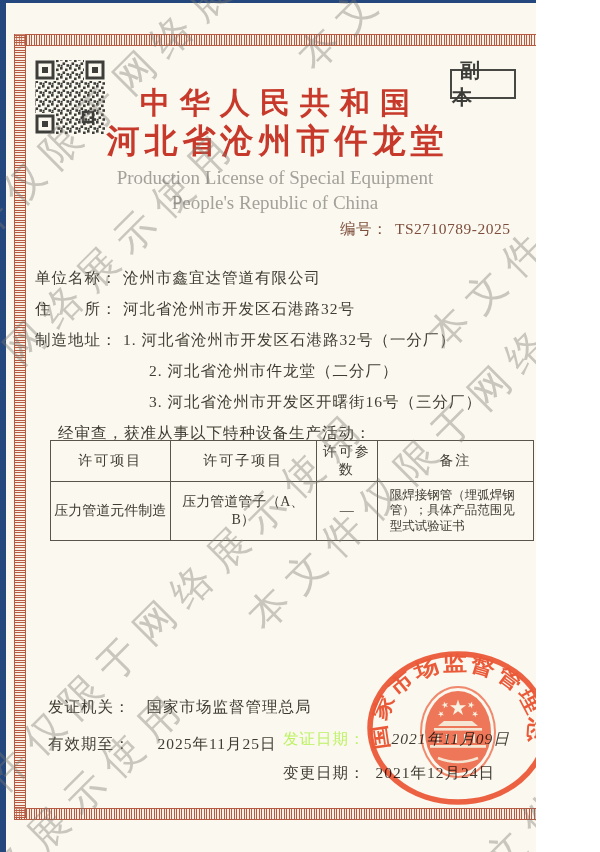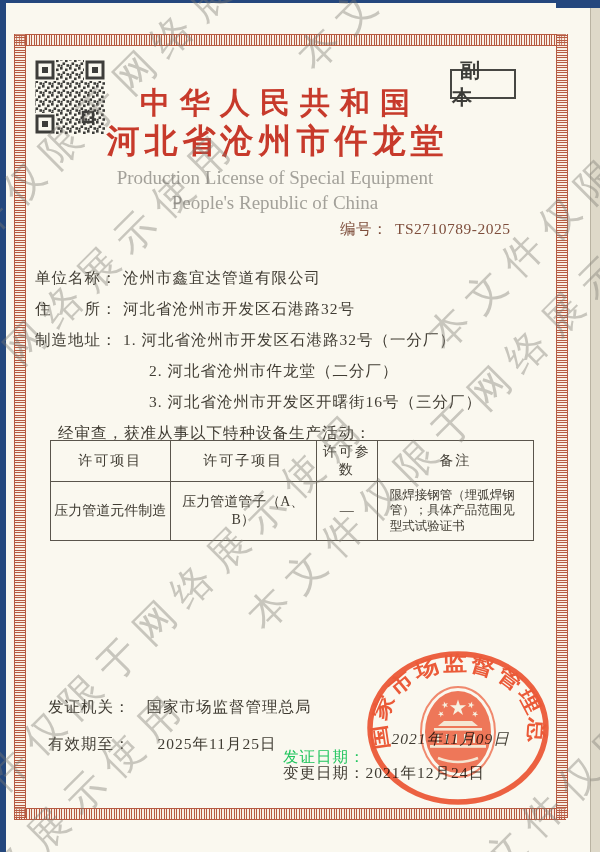--- a/index.html
+++ b/index.html
@@ -1,17 +1,17 @@
 <!DOCTYPE html>
 <html><head>
 <meta charset="utf-8">
 <style>
   html,body{margin:0;padding:0;}
   body{width:600px;height:852px;font-family:"Liberation Serif","DejaVu Serif",serif;}
-  #stage{position:relative;width:600px;height:852px;background:#24477d;overflow:hidden;}
+  #stage{position:relative;width:536px;height:852px;background:#24477d;overflow:hidden;}
   
   #paper{position:absolute;left:6px;top:3px;width:594px;height:849px;background:#faf8ef;}
   #edge-right{position:absolute;left:590px;top:8px;width:10px;height:844px;background:#ded9c9;border-left:1px solid #b9b3a2;}
   #corner-tr{position:absolute;left:556px;top:0;width:44px;height:8px;background:#24477d;}
 
   
   .frame{position:absolute;background-color:rgba(244,224,208,.35);}
   .frame.h{height:10px;border-top:1px solid #b65a41;border-bottom:1px solid #b65a41;
     background-image:repeating-linear-gradient(90deg,#b65a41 0 1px,transparent 1px 2px,#b65a41 2px 3px,transparent 3px 5px);}
   .frame.v{width:10px;border-left:1px solid #b65a41;border-right:1px solid #b65a41;
@@ -61,22 +61,22 @@
   #lic-table td{height:52px;}
   #lic-table .c0{width:118px;}#lic-table .c1{width:144px;}#lic-table .c2{width:60px;}#lic-table .c3{width:154px;}
   #lic-table td.remark{font-size:12.5px;line-height:15.5px;text-align:left;letter-spacing:0;padding:3px 12px;}
 
   
   .frow{display:flex;color:#403c33;font-size:15.5px;letter-spacing:1px;white-space:nowrap;}
   .frow .flabel{flex:0 0 auto;font-family:Liberation Serif, serif;}
   #f-authority{left:48px;top:697px;}#f-authority .fvalue{margin-left:16px;}
   #f-valid{left:48px;top:734px;gap:11px;}#f-valid .fvalue{margin-left:16px;}
   #f-issue{left:283px;top:729px;}#f-issue .fvalue{margin-left:26px;font-style:italic;}
-  #f-change{left:283px;top:763px;}#f-change .fvalue{}
-  #f-issue .flabel{color:#22c55e;margin-top:18px;}
+  #f-change{left:283px;top:763px;}#f-change .fvalue{margin-left:10px;}
+  #f-issue .flabel{color:#bef264;}
 
   
   #seal{left:362px;top:648px;width:192px;height:160px;z-index:40;mix-blend-mode:multiply;opacity:.92;}
 
   
   #wm{position:absolute;inset:0;z-index:30;pointer-events:none;overflow:hidden;}
   .wm-line{position:absolute;white-space:pre;transform:rotate(-45deg);transform-origin:0 50%;
     font-size:40px;letter-spacing:12px;color:rgba(125,122,114,.40);font-weight:400;}
 </style>
 </head>

